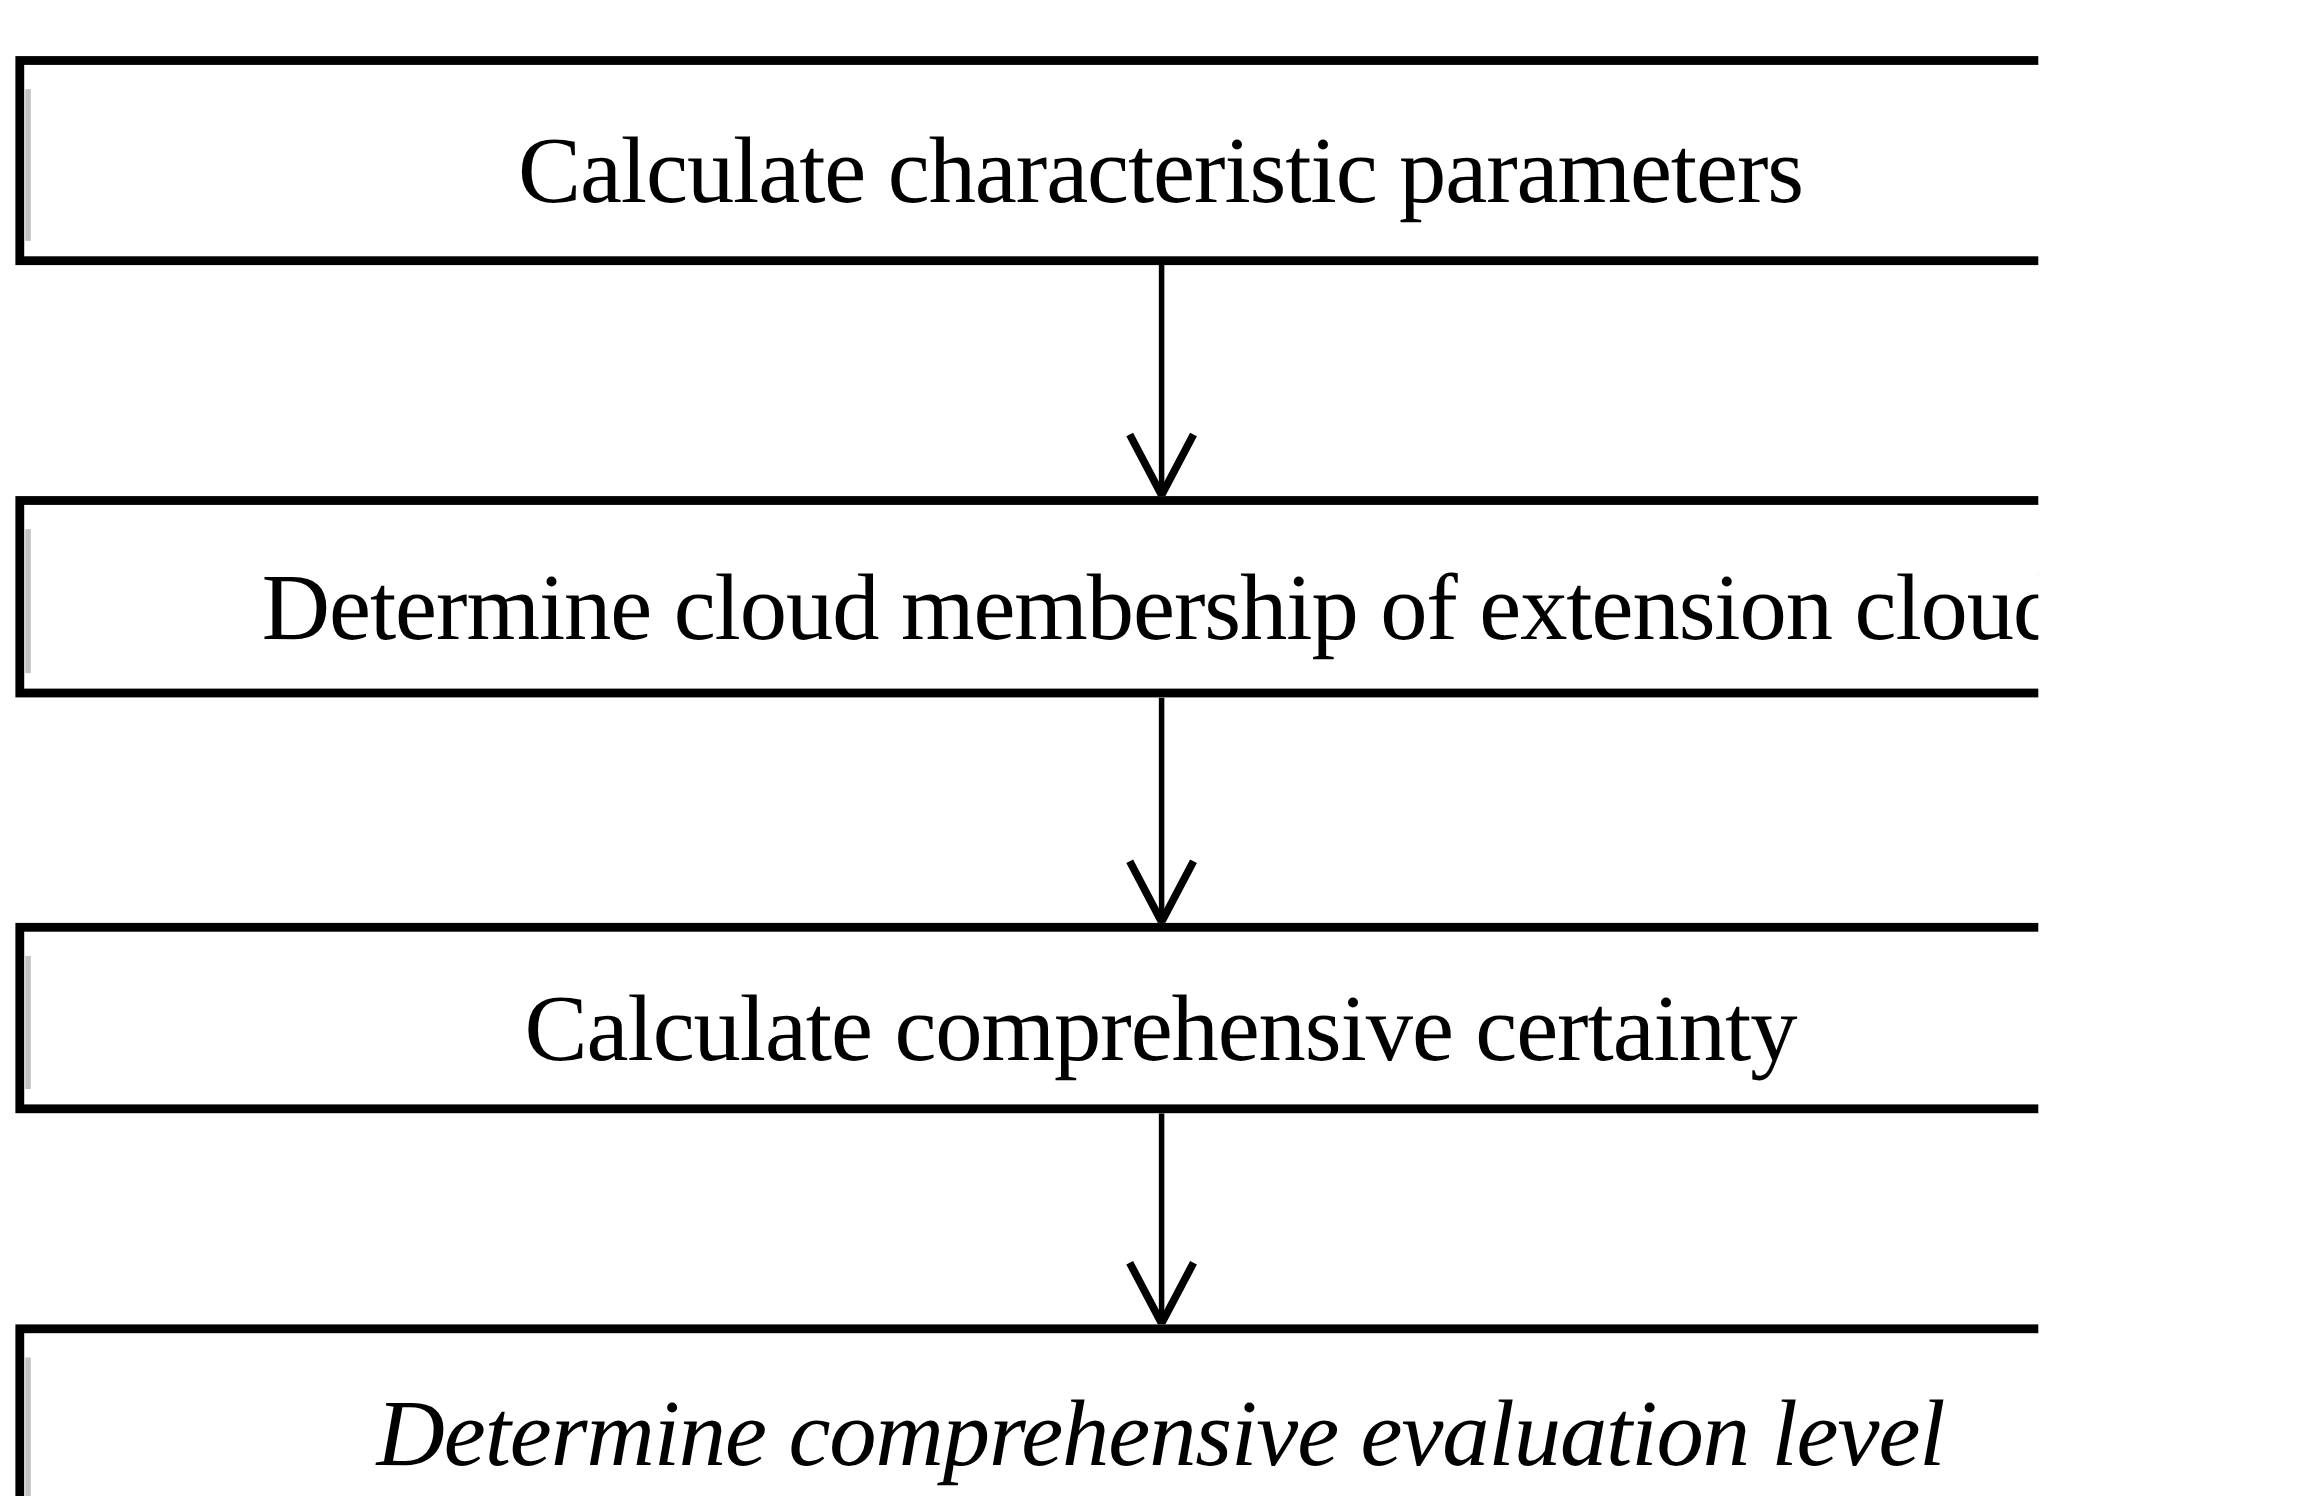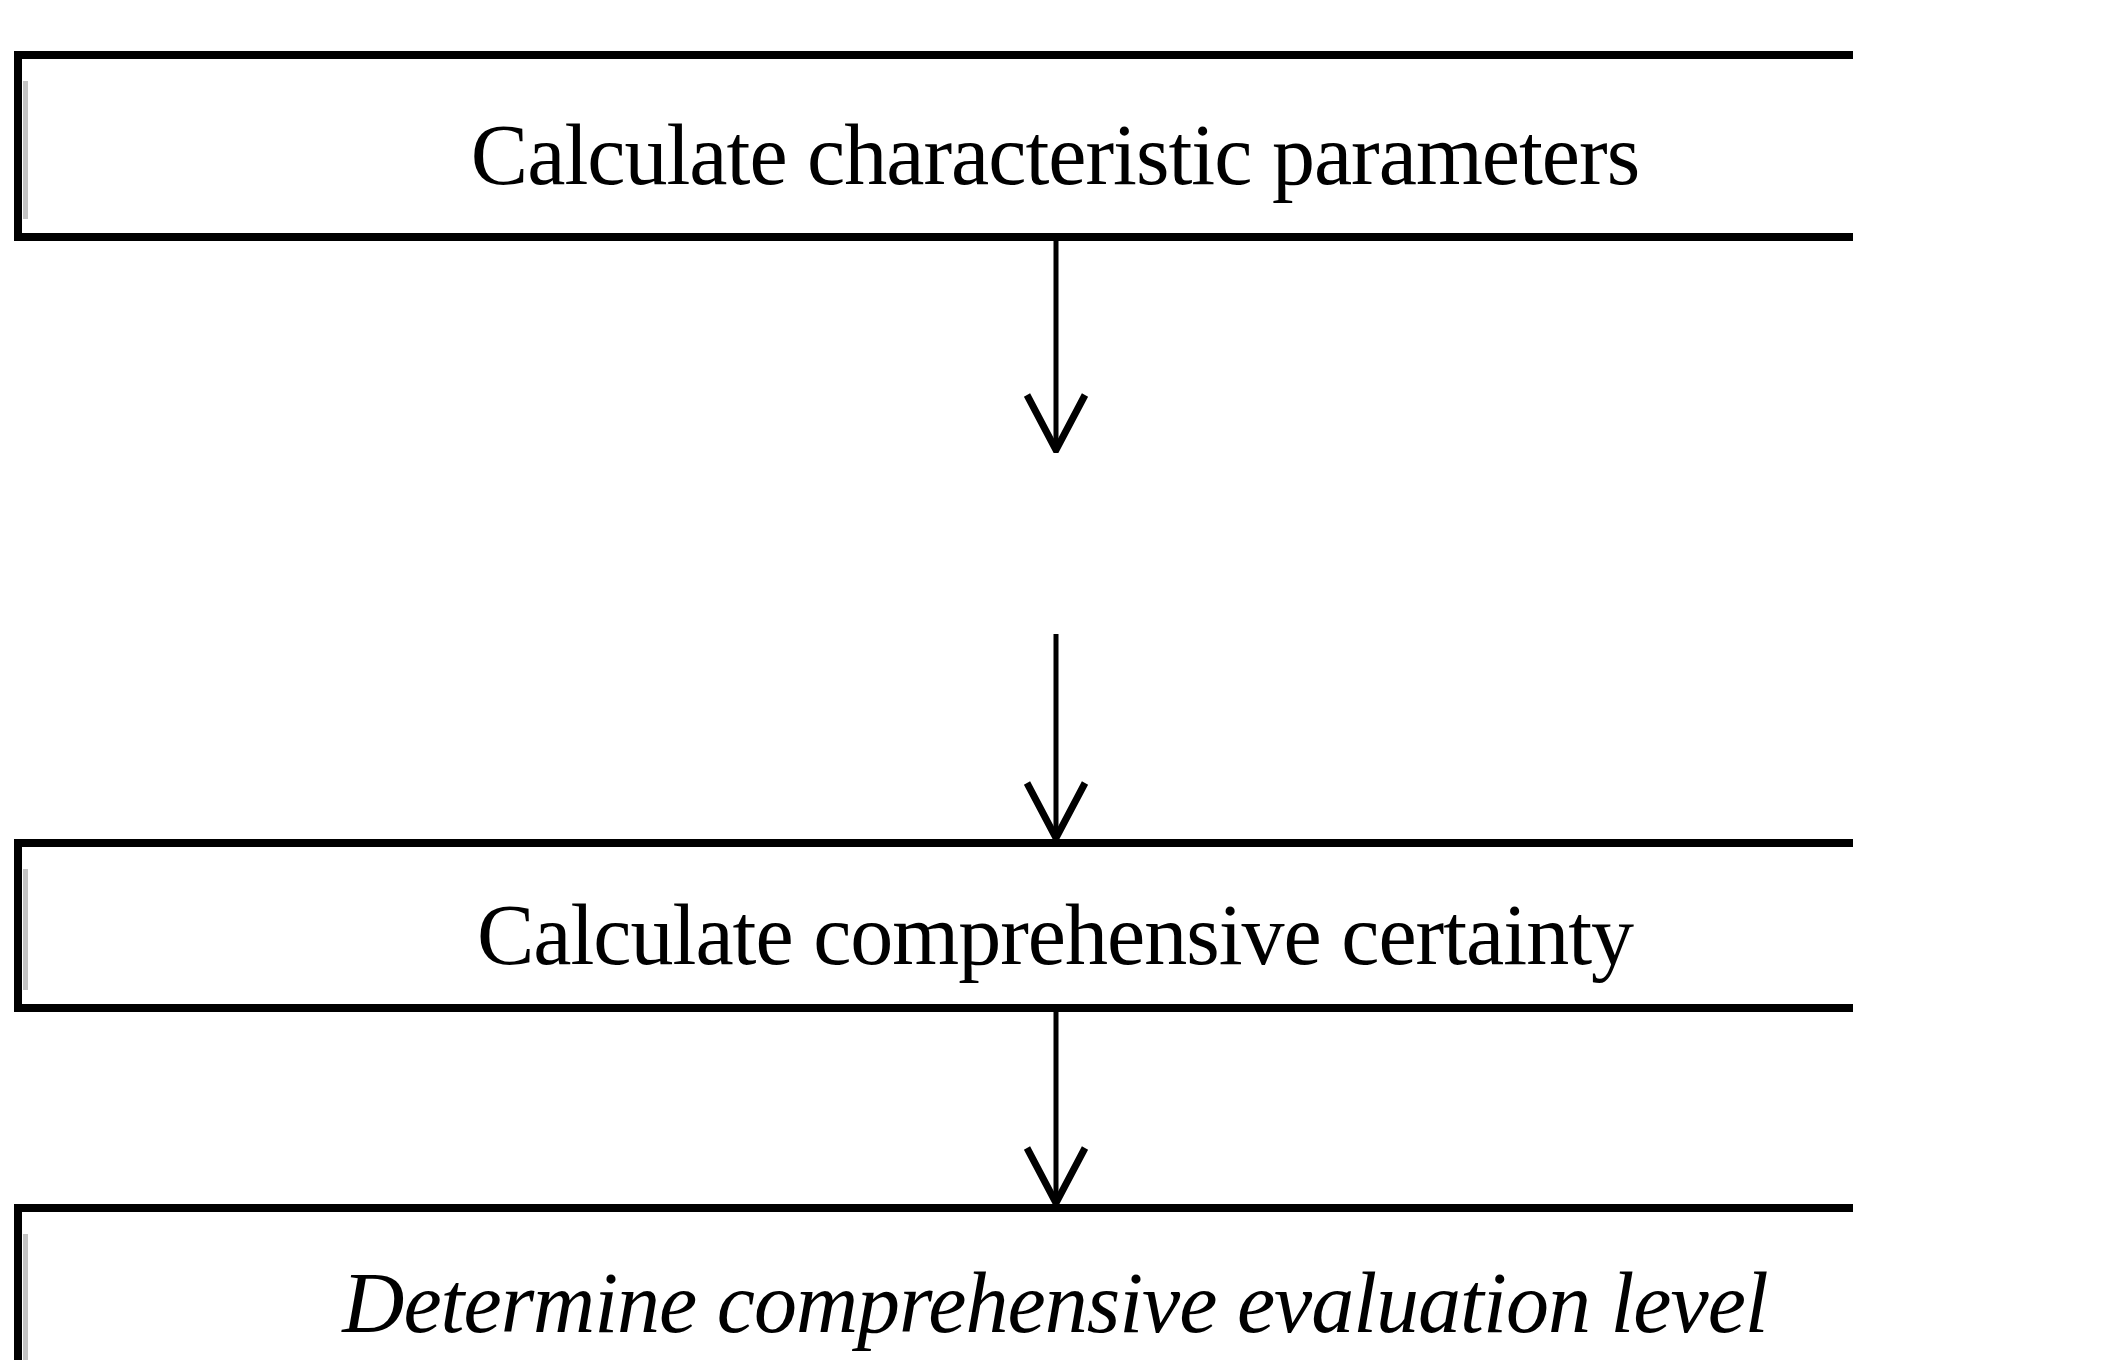--- a/index.html
+++ b/index.html
@@ -76,20 +76,25 @@
     <span class="shade-left"></span>
     <span class="shade-right"></span>
     <span class="label">Calculate characteristic parameters</span>
   </div>
 
   <svg class="flow-arrow" id="arrow-1" viewBox="0 0 66 212" xmlns="http://www.w3.org/2000/svg">
     <line x1="33" y1="0" x2="33" y2="209" stroke="#000000" stroke-width="5"></line>
     <polyline points="4,154 33,209 62,154" fill="none" stroke="#000000" stroke-width="7"></polyline>
   </svg>
 
+  <div class="flow-box" id="box-2">
+    <span class="shade-left"></span>
+    <span class="shade-right"></span>
+    <span class="label">Determine cloud membership of extension cloud</span>
+  </div>
 
   <svg class="flow-arrow" id="arrow-2" viewBox="0 0 66 207" xmlns="http://www.w3.org/2000/svg">
     <line x1="33" y1="0" x2="33" y2="204" stroke="#000000" stroke-width="5"></line>
     <polyline points="4,149 33,204 62,149" fill="none" stroke="#000000" stroke-width="7"></polyline>
   </svg>
 
   <div class="flow-box" id="box-3">
     <span class="shade-left"></span>
     <span class="shade-right"></span>
     <span class="label">Calculate comprehensive certainty</span>

